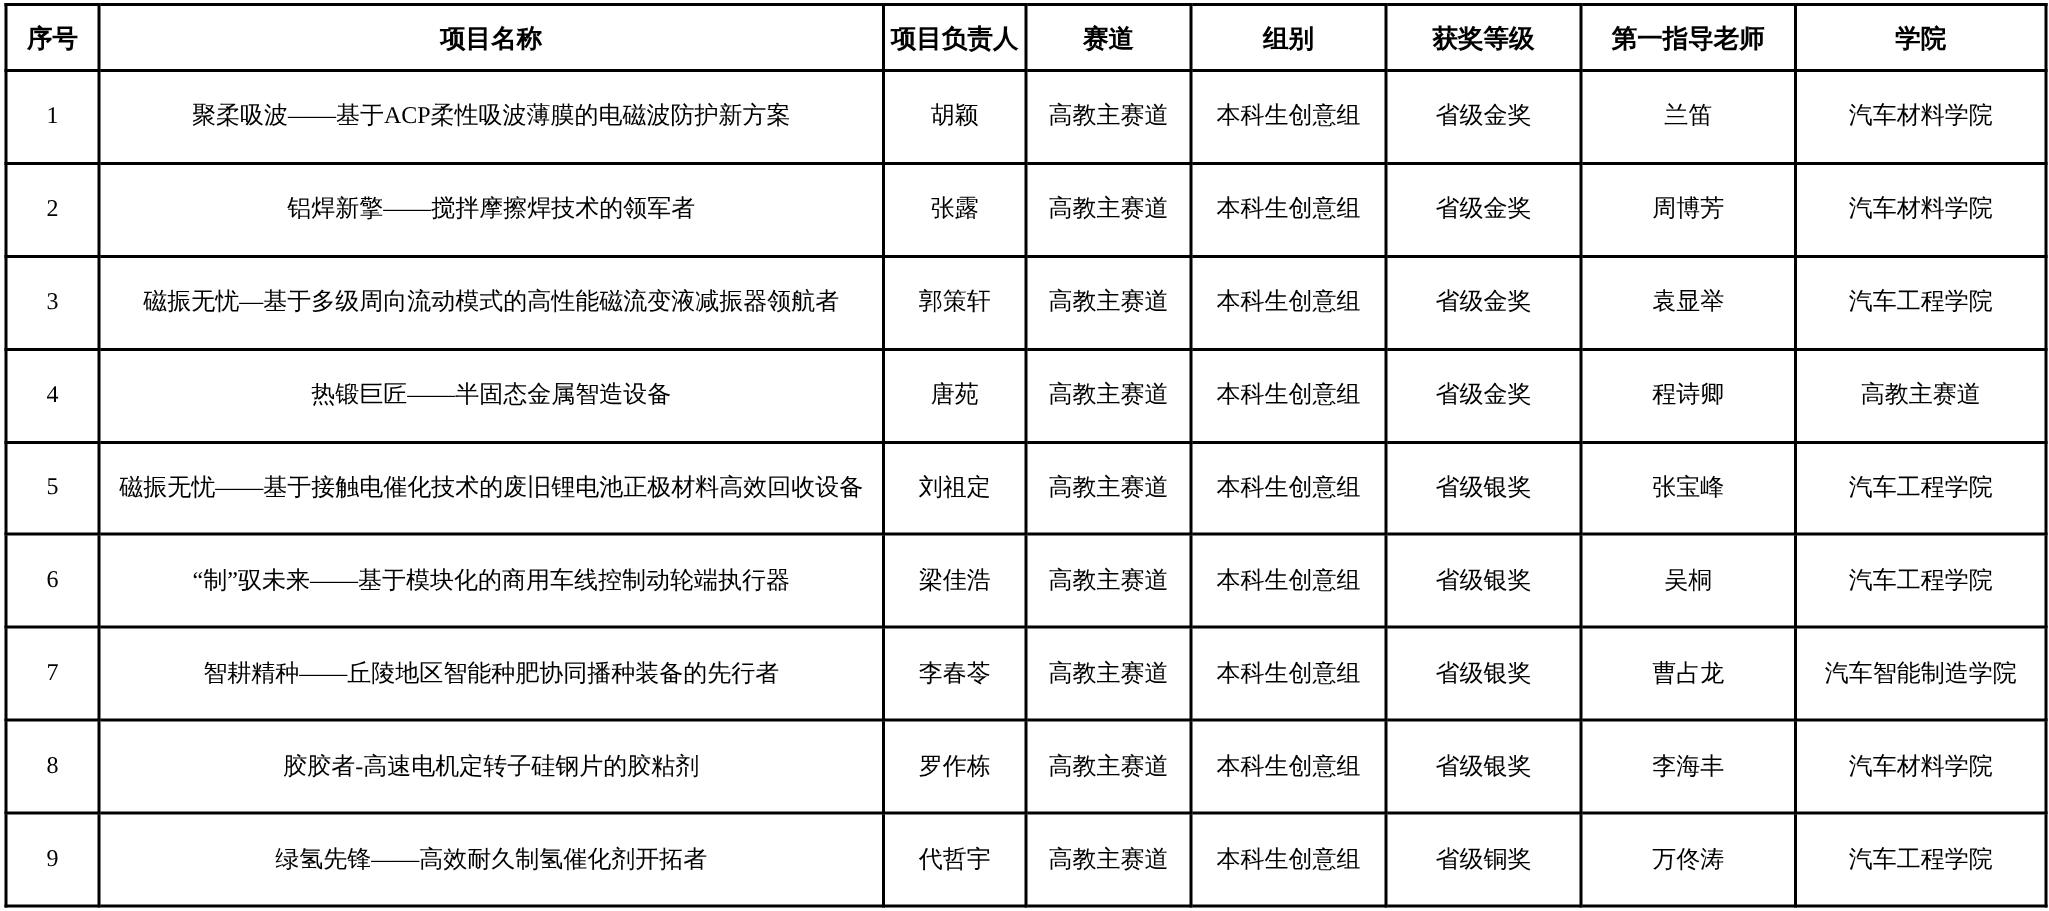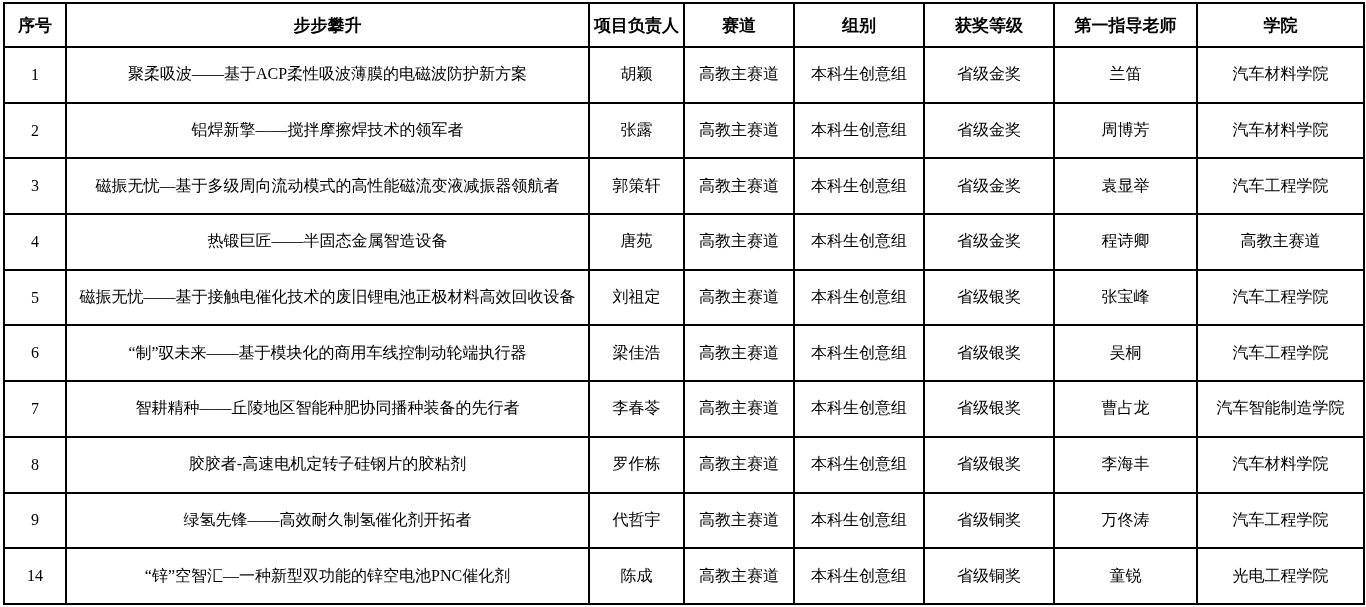--- a/index.html
+++ b/index.html
@@ -64,21 +64,21 @@
         <col class="c-leader">
         <col class="c-track">
       <col class="c-group">
         <col class="c-award">
         <col class="c-advisor">
         <col class="c-college">
     </colgroup>
     <thead>
       <tr>
         <th>序号</th>
-        <th>步步攀升</th>
+        <th>项目名称</th>
         <th>项目负责人</th>
         <th>赛道</th>
         <th>组别</th>
         <th>获奖等级</th>
         <th>第一指导老师</th>
         <th>学院</th>
       </tr>
     </thead>
     <tbody>
       <tr>
@@ -164,25 +164,15 @@
       <tr>
         <td>9</td>
         <td>绿氢先锋——高效耐久制氢催化剂开拓者</td>
         <td>代哲宇</td>
         <td>高教主赛道</td>
         <td>本科生创意组</td>
         <td>省级铜奖</td>
         <td>万佟涛</td>
         <td>汽车工程学院</td>
       </tr>
-      <tr>
-        <td>14</td>
-        <td>“锌”空智汇—一种新型双功能的锌空电池PNC催化剂</td>
-        <td>陈成</td>
-        <td>高教主赛道</td>
-        <td>本科生创意组</td>
-        <td>省级铜奖</td>
-        <td>童锐</td>
-        <td>光电工程学院</td>
-      </tr>
     </tbody>
   </table>
 </div>
 
 </body></html>

